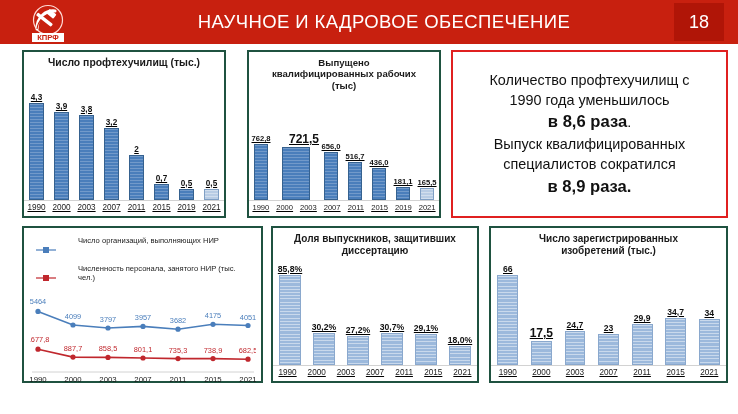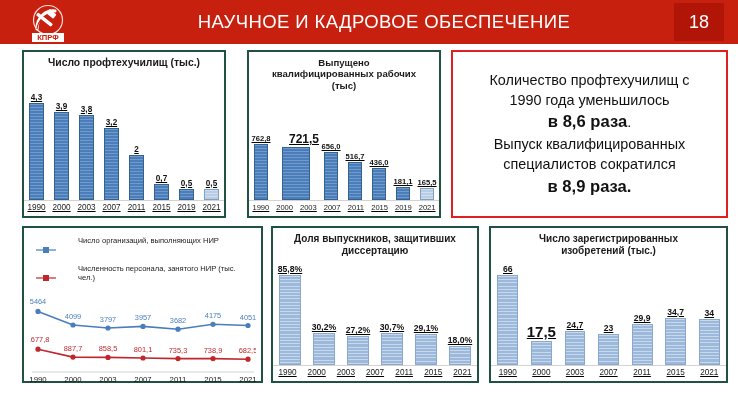--- a/index.html
+++ b/index.html
@@ -375,21 +375,21 @@
           <div>Число зарегистрированных</div>
           <div>изобретений (тыс.)</div>
         </div>
       <div class="chart" id="c-izobr">
           <div class="plot" style="height: 113px;">
             <div class="bcol">
               <div class="blabel" style="font-size: 8.6px;">66</div>
               <div class="bar pale" style="height: 90.0811px;"></div>
             </div>
             <div class="bcol">
-              <div class="blabel" style="font-size: 15px;">17,5</div>
+              <div class="blabel" style="font-size: 12px;">17,5</div>
               <div class="bar pale" style="height: 23.8851px;"></div>
             </div>
             <div class="bcol">
               <div class="blabel" style="font-size: 8.6px;">24,7</div>
               <div class="bar pale" style="height: 33.7122px;"></div>
             </div>
             <div class="bcol">
               <div class="blabel" style="font-size: 8.6px;">23</div>
               <div class="bar pale" style="height: 31.3919px;"></div>
             </div>

